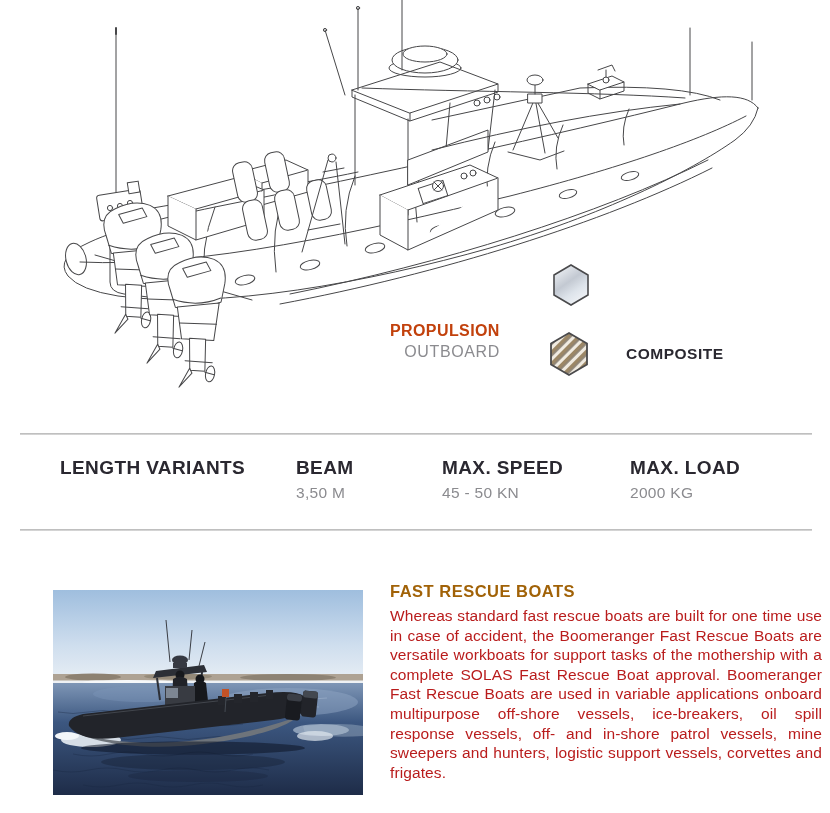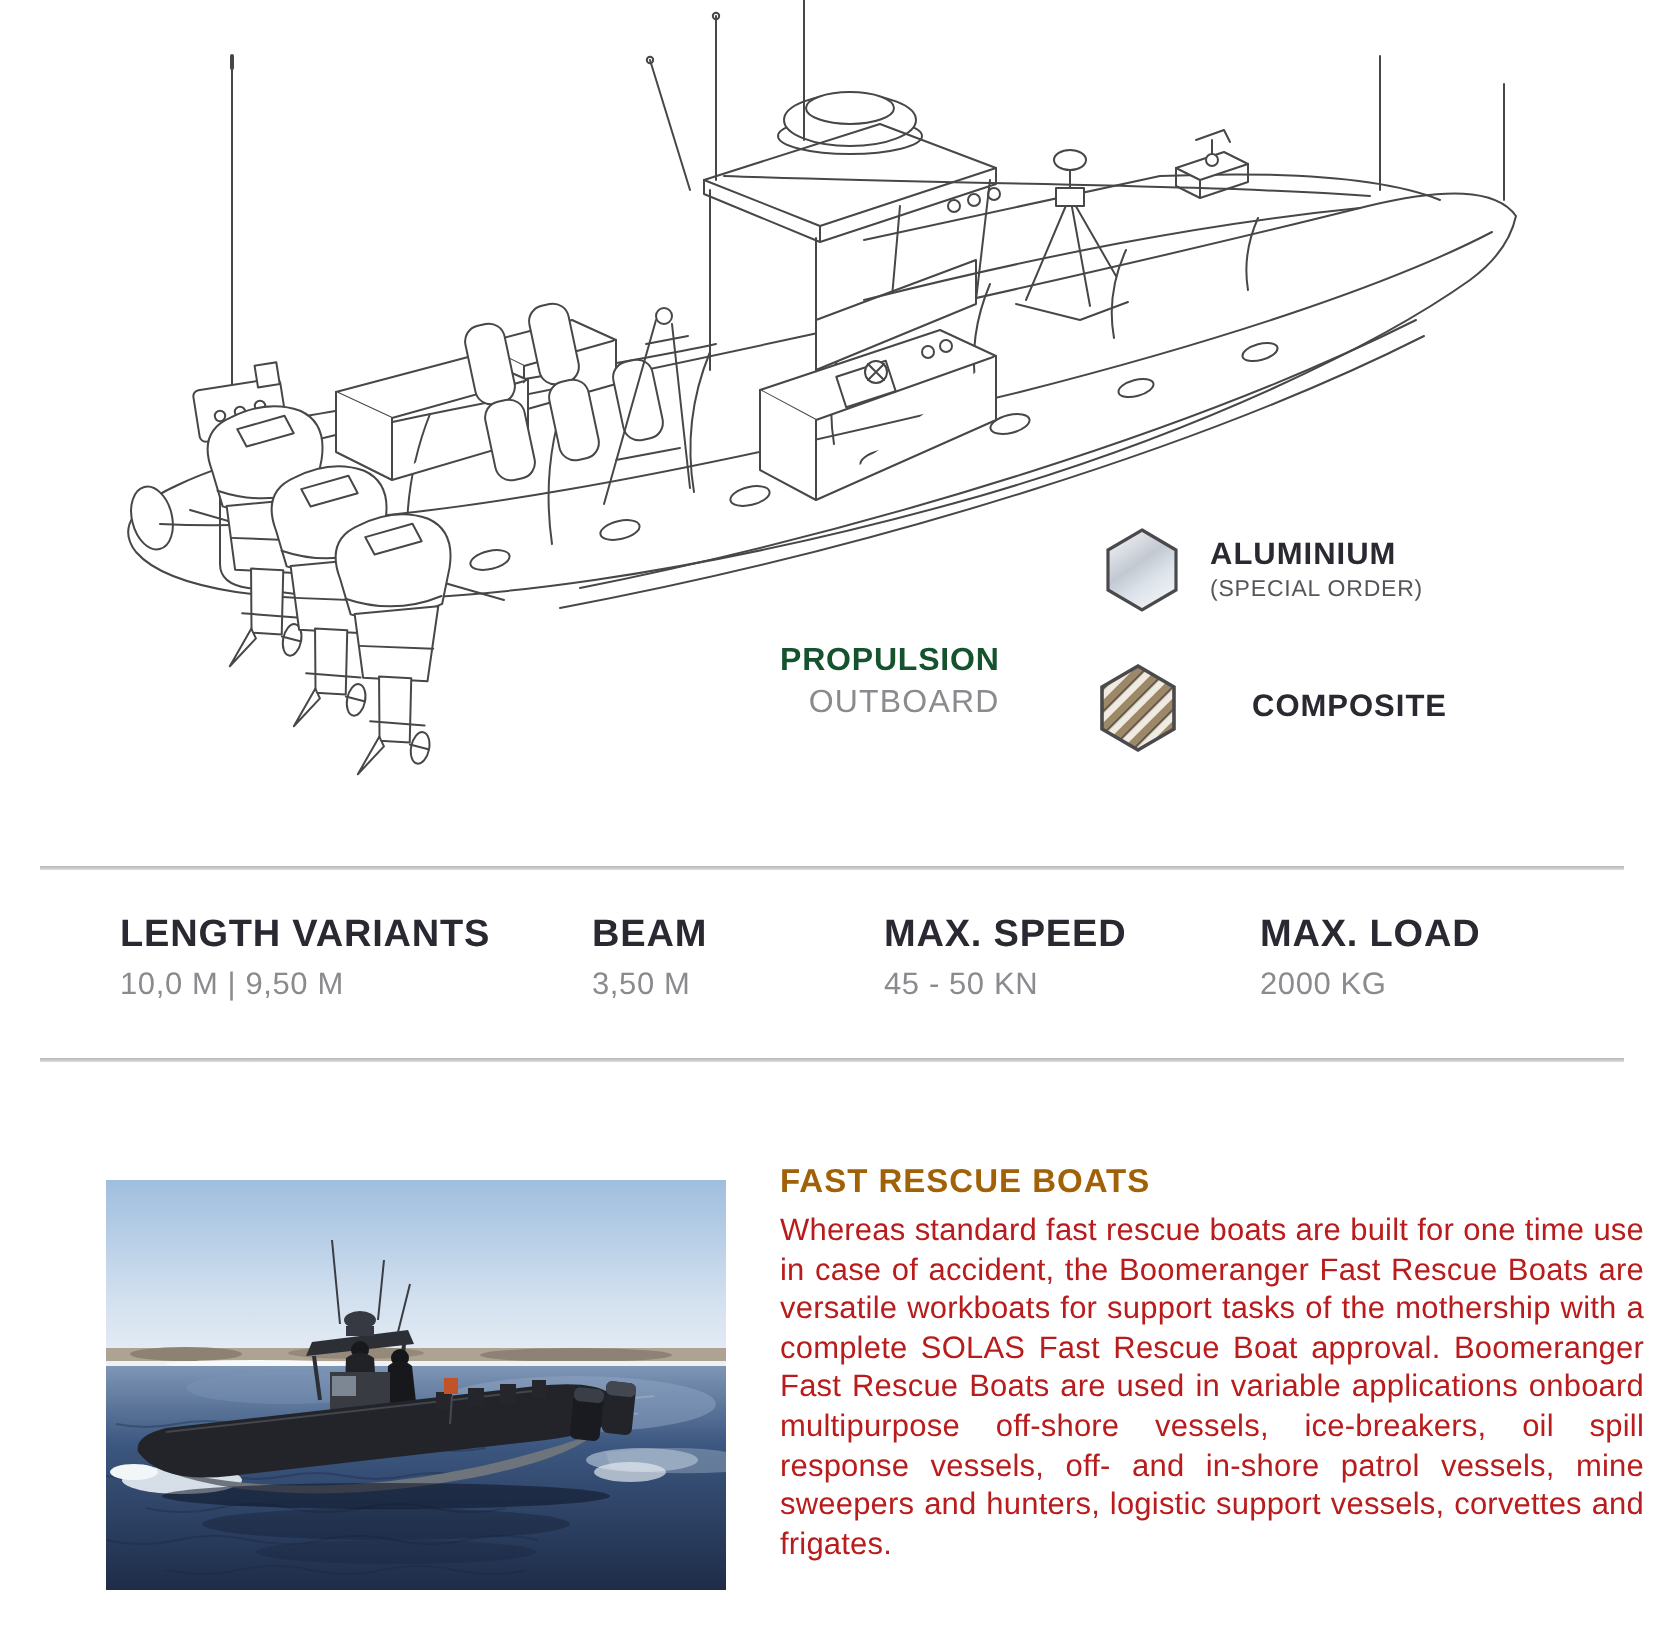--- a/index.html
+++ b/index.html
@@ -7,21 +7,21 @@
     position:relative; width:830px; height:813px; background:#fff;
     font-family:"Liberation Sans", sans-serif; overflow:hidden;
   }
   svg { display:block; }
 
   
   .drawing { position:absolute; left:40px; top:0; width:730px; height:410px; }
 
   
   .propulsion { position:absolute; left:390px; top:322px; }
-  .prop-label { font-size:16px; font-weight:bold; color:#14532d; letter-spacing:.4px; }
+  .prop-label { font-size:16px; font-weight:bold; color:#c2410c; letter-spacing:.4px; }
   .prop-value { font-size:16px; color:#8b8b8f; letter-spacing:.6px; margin-top:3px;text-align:right; }
 
   
   .material { position:absolute; display:flex; align-items:center; gap:14px; }
   .material.aluminium { left:551px; top:263px; }
   .material.composite { left:548px; top:331px;gap:36px; }
   .mat-name { font-size:15.5px; font-weight:bold; color:#2a2830; letter-spacing:.5px; }
   .mat-note { font-size:11.5px; color:#55565a; letter-spacing:.4px; margin-top:2px; }
 
   
@@ -175,24 +175,20 @@
       <defs>
         <linearGradient id="alu" x1="0" y1="0" x2="0.6" y2="1">
           <stop offset="0" stop-color="#f8fafc"></stop>
             <stop offset="0.5" stop-color="#c3c9d2"></stop>
           <stop offset="0.75" stop-color="#dde3ea"></stop>
             <stop offset="1" stop-color="#eef1f5"></stop>
         </linearGradient>
       </defs>
       <polygon points="20,2 37,12 37,32 20,42 3,32 3,12" fill="url(#alu)" stroke="#4a4a4c" stroke-width="1.6"></polygon>
     </svg>
-    <div>
-      <div class="mat-name">ALUMINIUM</div>
-      <div class="mat-note">(SPECIAL ORDER)</div>
-    </div>
   </div>
 
   <div class="material composite">
     <svg width="42" height="46" viewBox="0 0 42 46">
       <defs>
         <pattern id="comp" width="8" height="8" patternUnits="userSpaceOnUse" patternTransform="rotate(-45)">
           <rect width="8" height="8" fill="#f0ebe1"></rect>
           <rect width="8" height="3.4" fill="#9c8766"></rect>
           <rect y="3.4" width="8" height="1.2" fill="#645848"></rect>
         </pattern>
@@ -200,21 +196,20 @@
       <polygon points="21,2 39,12.5 39,33.5 21,44 3,33.5 3,12.5" fill="url(#comp)" stroke="#4a4a4c" stroke-width="1.8"></polygon>
     </svg>
     <div class="mat-name">COMPOSITE</div>
   </div>
 
   <div class="rule top"></div>
   <div class="rule bottom"></div>
 
   <div class="spec c1">
     <div class="h-label">LENGTH VARIANTS</div>
-    <div class="v-label">10,0 M | 9,50 M</div>
   </div>
   <div class="spec c2">
     <div class="h-label">BEAM</div>
     <div class="v-label">3,50 M</div>
   </div>
   <div class="spec c3">
     <div class="h-label">MAX. SPEED</div>
     <div class="v-label">45 - 50 KN</div>
   </div>
   <div class="spec c4">

